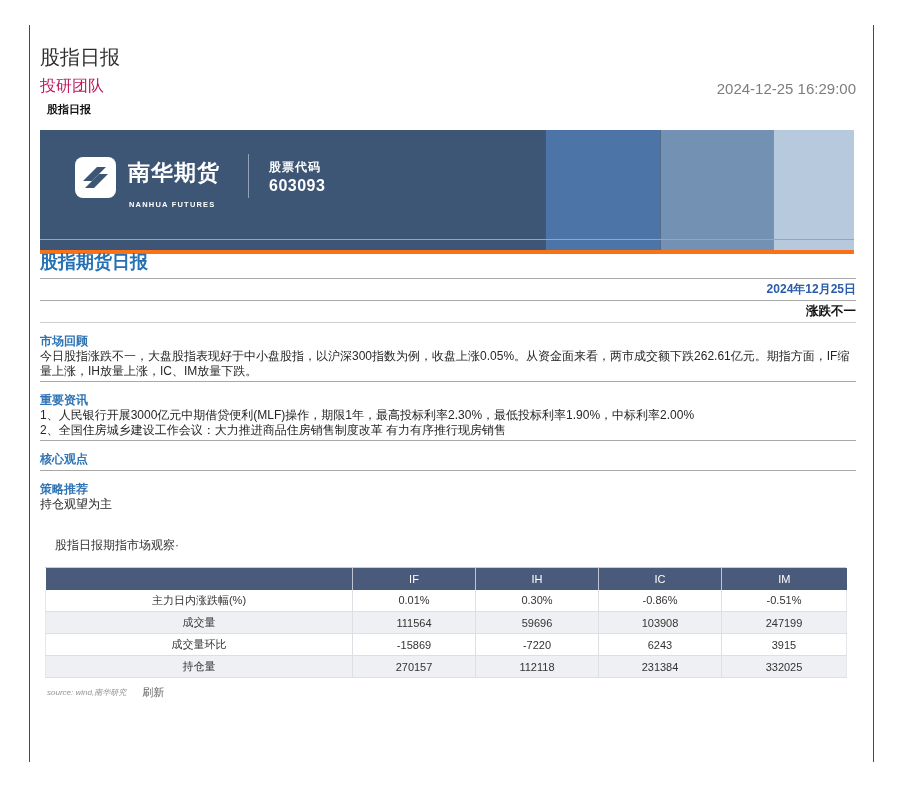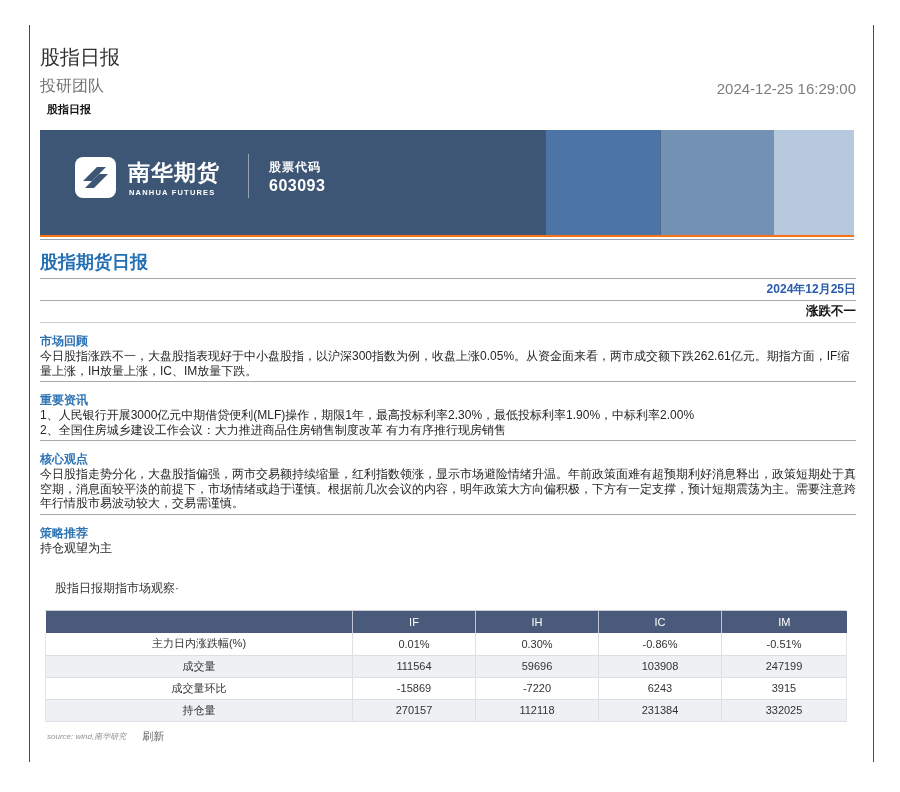--- a/index.html
+++ b/index.html
@@ -8,35 +8,35 @@
   .page { position:relative; width:900px; height:792px; background:#fff; overflow:hidden; }
 
   .page-border { position:absolute; top:25px; width:1px; height:737px; background:#4a4a4a; }
   .page-border.left { left:29px; }
   .page-border.right { left:873px; }
 
   
   .header { position:absolute; left:40px; top:44px; width:816px; }
   .hdr-title { font-size:20px; font-weight:500; color:#2f2f2f; line-height:26px; }
   .hdr-row { display:flex; justify-content:space-between; align-items:flex-end; margin-top:6px; }
-  .hdr-team { font-size:16px; color:#737373; }
+  .hdr-team { font-size:16px; color:#be185d; }
   .hdr-time { font-size:15px; color:#7d7d7d; }
   .hdr-tag { font-size:11px; font-weight:bold; color:#111; margin:5px 0 0 7px; }
 
   
-  .banner { position:absolute; left:40px; top:130px; width:814px; height:107px;
-            background:#3e5676; border-bottom:2px solid #f97316; }
+  .banner { position:absolute; left:40px; top:130px; width:814px; height:124px;
+            background:#3e5676; border-bottom:4px solid #f97316; }
   .banner-underline { position:absolute; left:40px; top:239px; width:814px; height:1px; background:#9aa4b2; }
   .band { position:absolute; top:0; height:100%; border-left:1px solid rgba(25,40,65,0.35); }
   .band.b2 { left:505px; width:115px; background:#4d74a7; }
   .band.b3 { left:620px; width:113px; background:#7391b3; }
   .band.b4 { left:733px; width:81px;  background:#b7c9dc; }
   .logo-box { position:absolute; left:35px; top:27px; width:41px; height:41px; background:#fff; border-radius:8px; }
   .brand-cn { position:absolute; left:88px; top:28px; font-size:22px; font-weight:bold; color:#fff; letter-spacing:1px; }
-  .brand-en { position:absolute; left:89px; top:58px; font-size:7.5px; font-weight:bold; color:#fff; letter-spacing:1.2px; }
+  .brand-en { position:absolute; left:89px; top:70px; font-size:7.5px; font-weight:bold; color:#fff; letter-spacing:1.2px; }
   .banner-divider { position:absolute; left:208px; top:24px; width:1px; height:44px; background:rgba(255,255,255,0.45); }
   .stock-label { position:absolute; left:229px; top:29px; font-size:12px; font-weight:bold; color:#fff; letter-spacing:1px; }
   .stock-code  { position:absolute; left:229px; top:47px; font-size:16px; font-weight:bold; color:#fff; letter-spacing:0.5px; }
 
   
   .content { position:absolute; left:40px; top:249px; width:816px; font-size:12px; }
   .report-title { font-size:18px; font-weight:bold; color:#2470b4; line-height:26px; }
   .rule { border:none; border-top:1px solid #a8a8a8; margin:3px 0; }
   .rule.light { border-top-color:#cfcfcf; }
   .date-row { text-align:right; font-size:12px; font-weight:bold; color:#2a5caa; line-height:15px; }
@@ -107,21 +107,20 @@
     <div class="sec-h">市场回顾</div>
     <div class="sec-b">今日股指涨跌不一，大盘股指表现好于中小盘股指，以沪深300指数为例，收盘上涨0.05%。从资金面来看，两市成交额下跌262.61亿元。期指方面，IF缩量上涨，IH放量上涨，IC、IM放量下跌。</div>
     <hr class="rule">
 
     <div class="sec-h">重要资讯</div>
     <div class="sec-b">1、人民银行开展3000亿元中期借贷便利(MLF)操作，期限1年，最高投标利率2.30%，最低投标利率1.90%，中标利率2.00%</div>
     <div class="sec-b">2、全国住房城乡建设工作会议：大力推进商品住房销售制度改革 有力有序推行现房销售</div>
     <hr class="rule">
 
     <div class="sec-h">核心观点</div>
-    <div class="sec-b">今日股指走势分化，大盘股指偏强，两市交易额持续缩量，红利指数领涨，显示市场避险情绪升温。年前政策面难有超预期利好消息释出，政策短期处于真空期，消息面较平淡的前提下，市场情绪或趋于谨慎。根据前几次会议的内容，明年政策大方向偏积极，下方有一定支撑，预计短期震荡为主。需要注意跨年行情股市易波动较大，交易需谨慎。</div>
     <hr class="rule">
 
     <div class="sec-h">策略推荐</div>
     <div class="sec-b">持仓观望为主</div>
 
     <div class="table-wrap">
       <div class="tbl-title">股指日报期指市场观察·</div>
       <table class="obs">
         <colgroup>
             <col style="width:307px">

